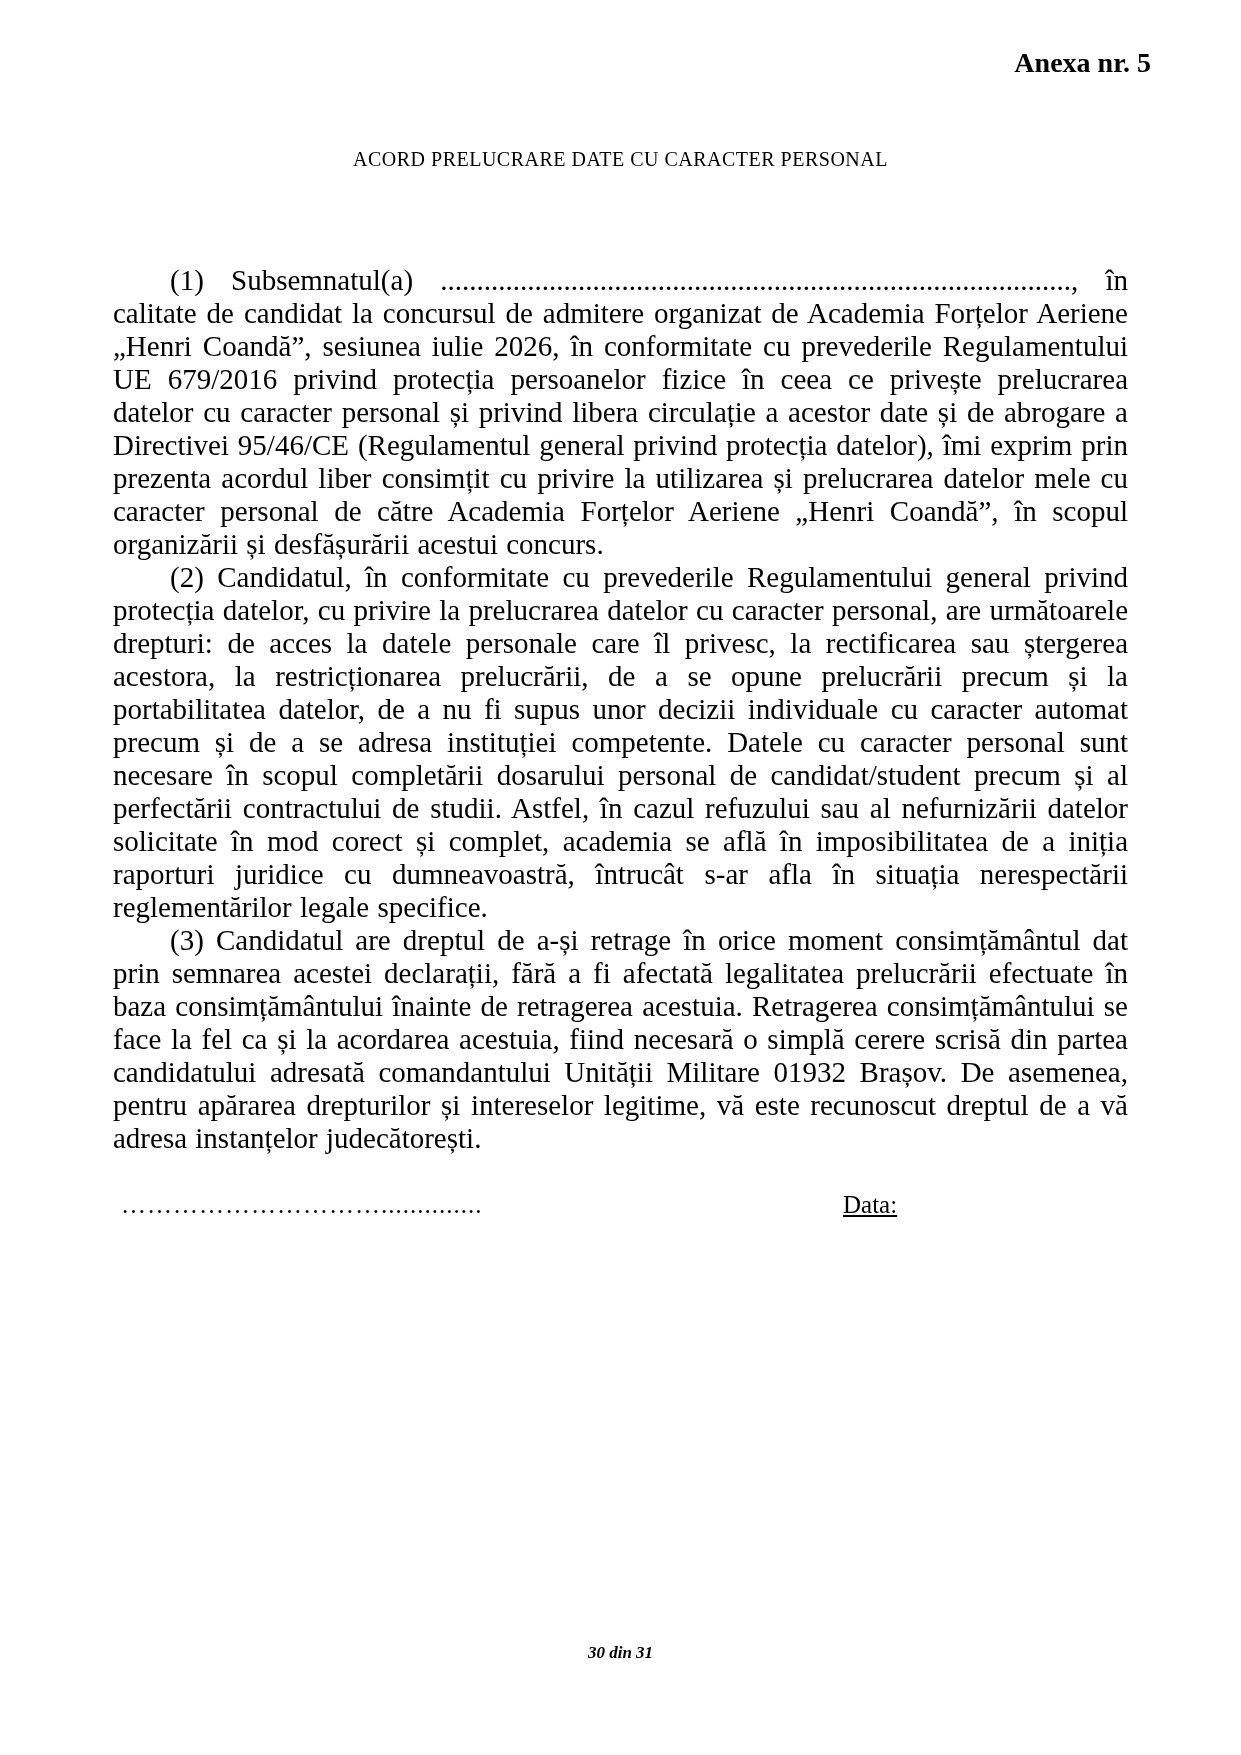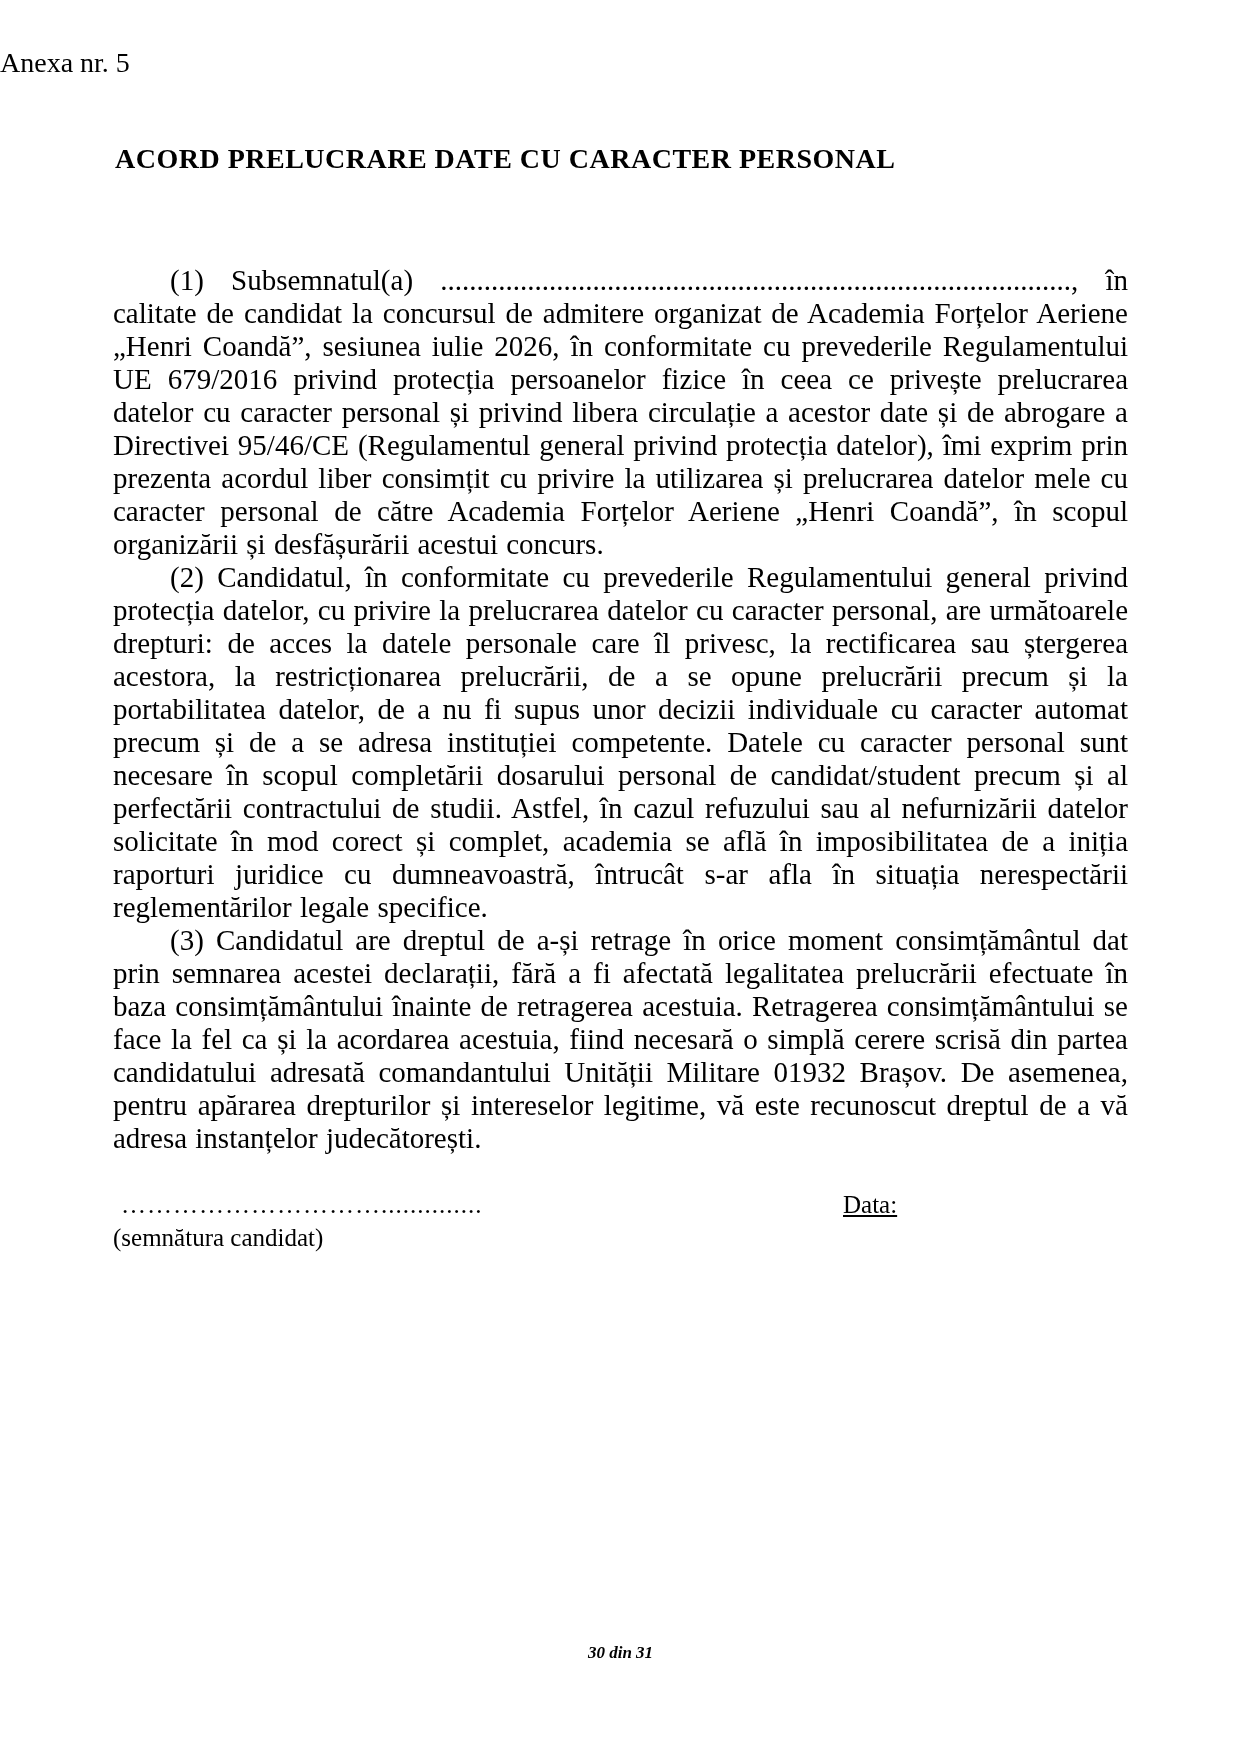--- a/index.html
+++ b/index.html
@@ -12,30 +12,30 @@
     width: 1241px;
     height: 1755px;
     margin: 0 auto;
     background: #ffffff;
     font-family: "Liberation Serif", "DejaVu Serif", serif;
     color: #000000;
     overflow: hidden;
   }
   .annex {
     margin: 46px 90px 0 0;
-    text-align: left;
-    font-weight: normal;
+    text-align: right;
+    font-weight: bold;
     font-size: 28px;
     line-height: 34px;
   }
   .doc-title {
     margin: 62px 115px 0 115px;
-    text-align: left;
-    font-weight: bold;
-    font-size: 28px;
+    text-align: center;
+    font-weight: normal;
+    font-size: 20px;
     line-height: 34px;
     letter-spacing: 0.5px;
   }
   .body-text {
     margin: 88px 113px 0 113px;
   }
   .body-text p {
     margin: 0;
     font-size: 29px;
     line-height: 33px;
@@ -89,20 +89,19 @@
 
   <div class="body-text">
     <p>(1) Subsemnatul(a)  ......................................................................................., în calitate de candidat la concursul de admitere organizat de Academia Forțelor Aeriene „Henri Coandă”, sesiunea iulie 2026, în conformitate cu prevederile Regulamentului UE 679/2016 privind protecția persoanelor fizice în ceea ce privește prelucrarea datelor cu caracter personal și privind libera circulație a acestor date și de abrogare a Directivei 95/46/CE (Regulamentul general privind protecția datelor), îmi exprim prin prezenta acordul liber consimțit cu privire la utilizarea și prelucrarea datelor mele cu caracter personal de către Academia Forțelor Aeriene „Henri Coandă”, în scopul organizării și desfășurării acestui concurs.</p>
     <p>(2) Candidatul, în conformitate cu prevederile Regulamentului general privind protecția datelor, cu privire la prelucrarea datelor cu caracter personal, are următoarele drepturi: de acces la datele personale care îl privesc, la rectificarea sau ștergerea acestora, la restricționarea prelucrării, de a se opune prelucrării precum și la portabilitatea datelor, de a nu fi supus unor decizii individuale cu caracter automat precum și de a se adresa instituției competente. Datele cu caracter personal sunt necesare în scopul completării dosarului personal de candidat/student precum și al perfectării contractului de studii. Astfel, în cazul refuzului sau al nefurnizării datelor solicitate în mod corect și complet, academia se află în imposibilitatea de a iniția raporturi juridice cu dumneavoastră, întrucât s-ar afla în situația nerespectării reglementărilor legale specifice.</p>
     <p>(3) Candidatul are dreptul de a-și retrage în orice moment consimțământul dat prin semnarea acestei declarații, fără a fi afectată legalitatea prelucrării efectuate în baza consimțământului înainte de retragerea acestuia. Retragerea consimțământului se face la fel ca și la acordarea acestuia, fiind necesară o simplă cerere scrisă din partea candidatului adresată comandantului Unității Militare 01932 Brașov. De asemenea, pentru apărarea drepturilor și intereselor legitime, vă este recunoscut dreptul de a vă adresa instanțelor judecătorești.</p>
   </div>
 
   <div class="signature-row">
     <div class="signature-left">
       <div class="sig-line">…………………………..............</div>
-      <div class="sig-caption">(semnătura candidat)</div>
     </div>
     <div class="date-label">Data:</div>
   </div>
 
   <div class="page-footer">30 din 31</div>
 
 </div>
 
 </body></html>

